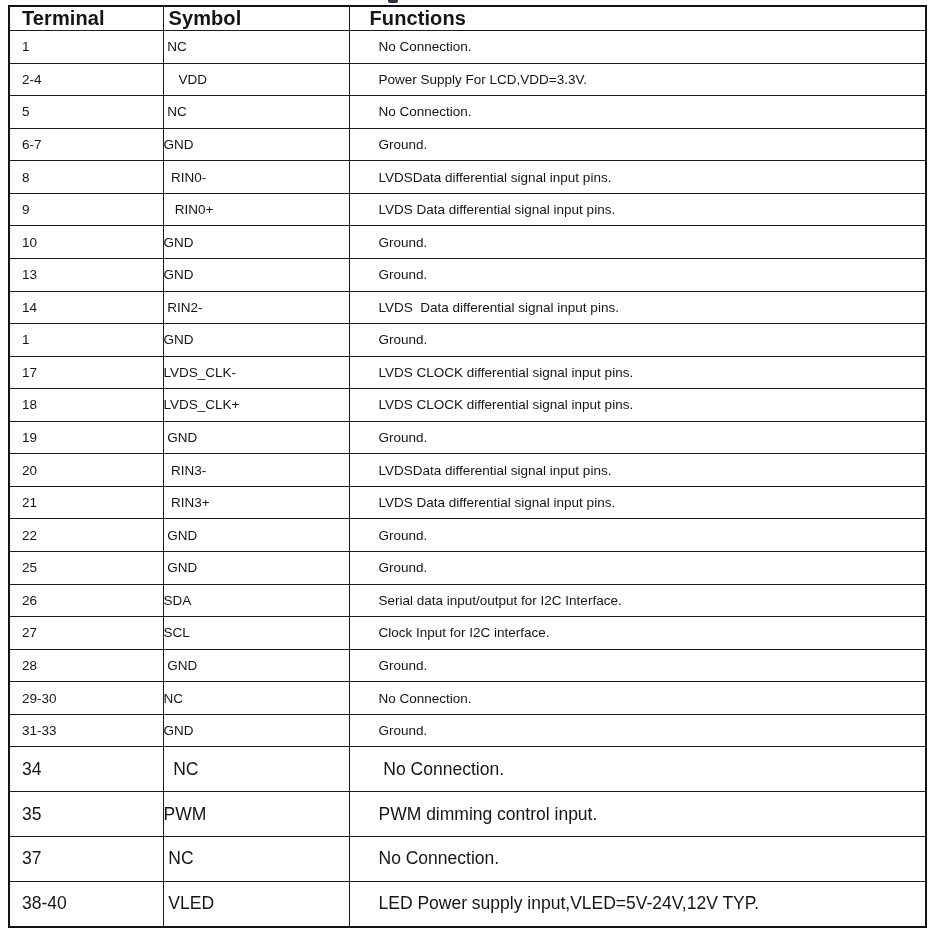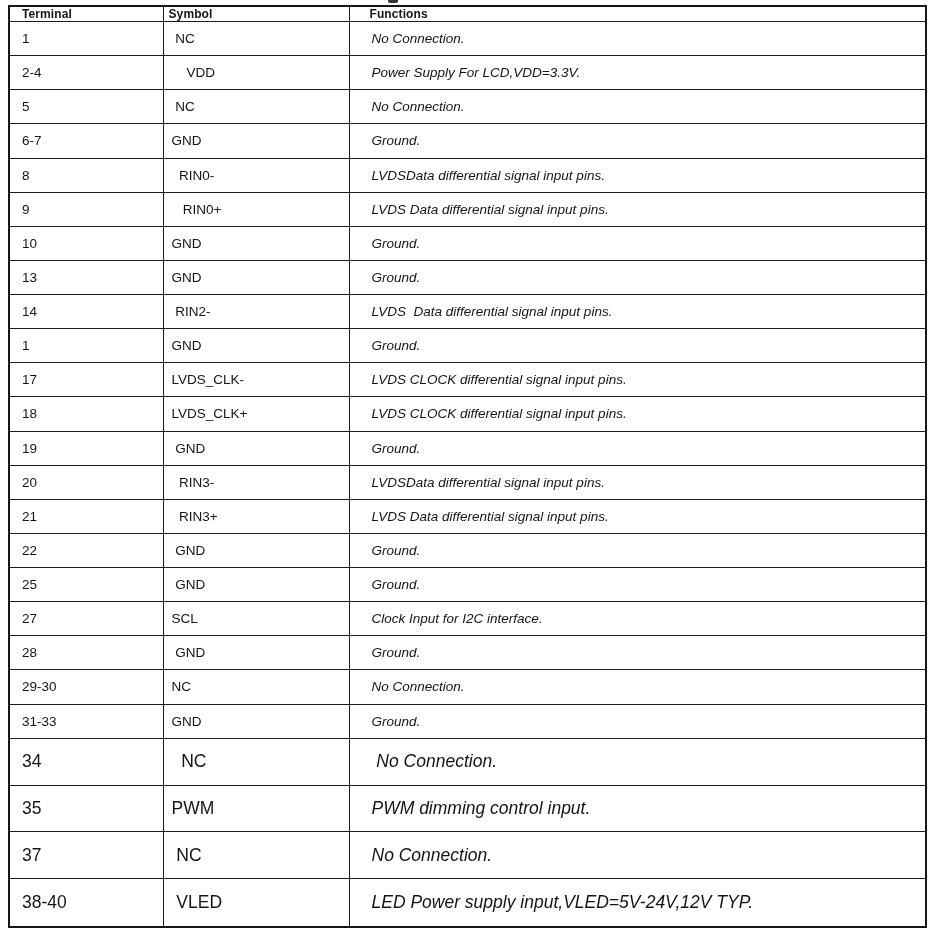--- a/index.html
+++ b/index.html
@@ -38,41 +38,40 @@
   .doc-table col.c-functions { width: 577px; }
   .doc-table th, .doc-table td {
     border: 1.4px solid #1c1c1f;
     padding: 0;
     vertical-align: middle;
     color: #151518;
     overflow: hidden;
   }
   .doc-table th {
     text-align: left;
-    font-size: 12px;
+    font-size: 20px;
     font-weight: bold;
     letter-spacing: 0.1px;
   }
   th.h-terminal  { padding-left: 12px; }
   th.h-symbol    { padding-left: 5px; }
   th.h-functions { padding-left: 20px; }
   td.terminal {
     padding-left: 12px;
     font-size: 13.5px;
   }
   td.symbol {
-    padding-left: 8px;
+    padding-left: 0;
     font-size: 13.5px;
     white-space: pre;
   }
   td.functions {
-    padding-left: 22px;
+    padding-left: 29px;
     font-size: 13.5px;
     white-space: pre;
-    font-style: italic;
   }
   tr.large td.terminal,
   tr.large td.symbol,
   tr.large td.functions {
     font-size: 17.5px;
   }
 </style>
 </head>
 <body>
 
@@ -171,20 +170,25 @@
         <td class="terminal">22</td>
         <td class="symbol"> GND</td>
         <td class="functions">Ground.</td>
       </tr>
       <tr>
         <td class="terminal">25</td>
         <td class="symbol"> GND</td>
         <td class="functions">Ground.</td>
       </tr>
       <tr>
+        <td class="terminal">26</td>
+        <td class="symbol">SDA</td>
+        <td class="functions">Serial data input/output for I2C Interface.</td>
+      </tr>
+      <tr>
         <td class="terminal">27</td>
         <td class="symbol">SCL</td>
         <td class="functions">Clock Input for I2C interface.</td>
       </tr>
       <tr>
         <td class="terminal">28</td>
         <td class="symbol"> GND</td>
         <td class="functions">Ground.</td>
       </tr>
       <tr>

